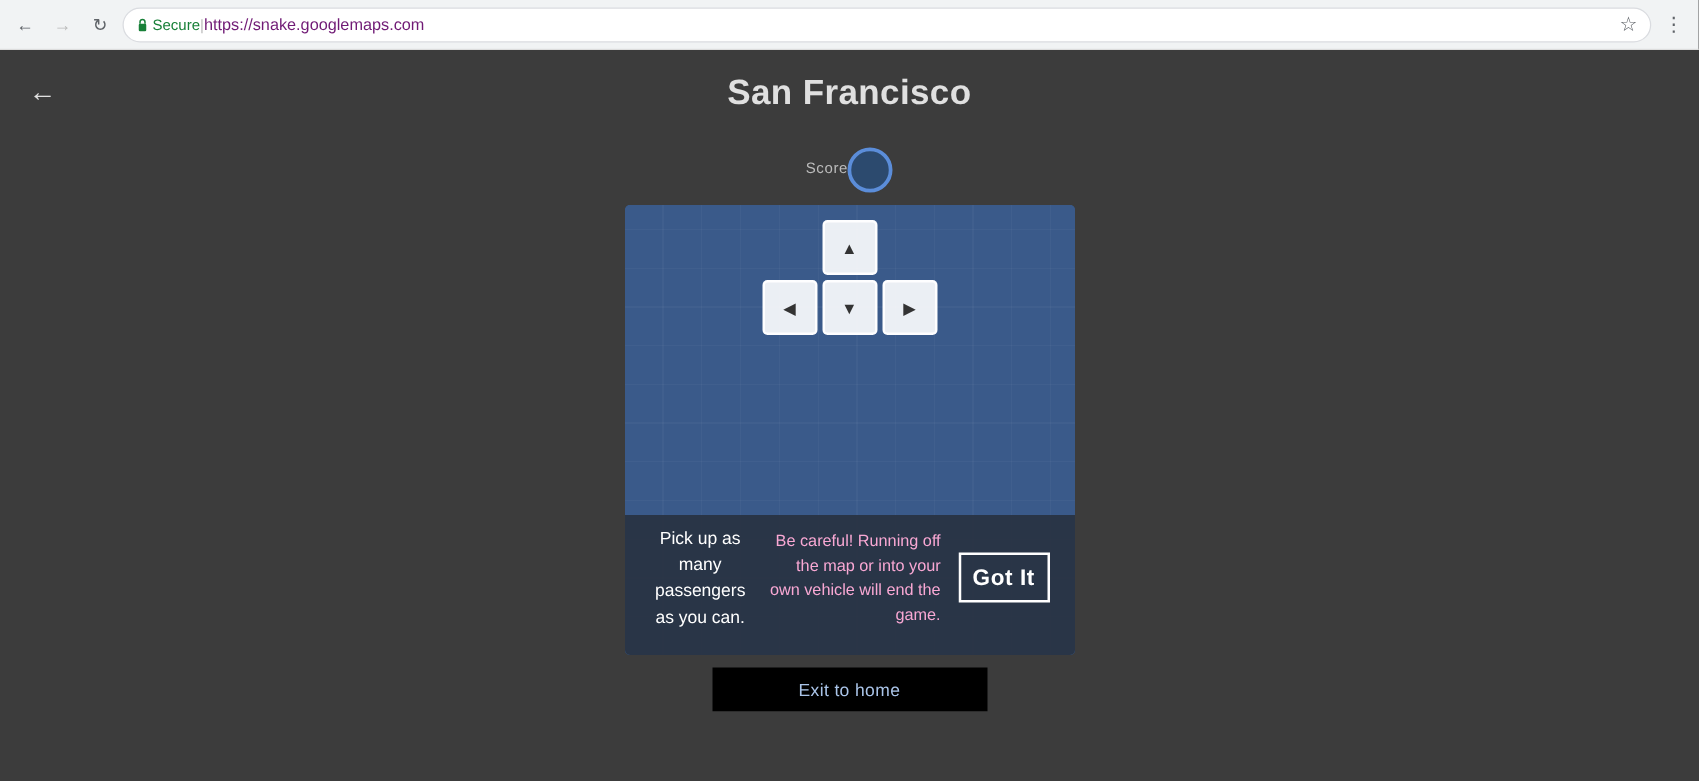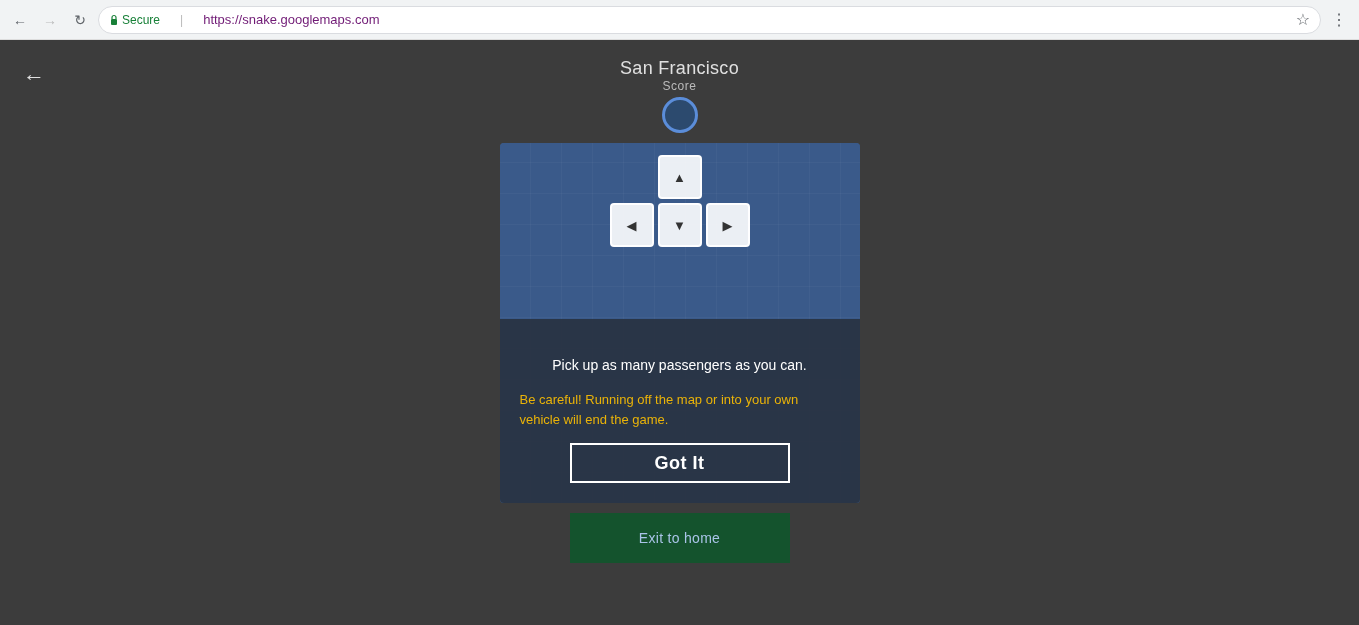--- a/index.html
+++ b/index.html
@@ -41,21 +41,21 @@
 
     .address-bar {
       flex: 1;
       height: 28px;
       background: white;
       border-radius: 14px;
       border: 1px solid #dadce0;
       display: flex;
       align-items: center;
       padding: 0 10px;
-      gap: 20px;
+      gap: 0;
       font-size: 13px;
       color: #333;
     }
 
     .secure-badge {
       color: #188038;
       font-size: 12px;
       display: flex;
       align-items: center;
       gap: 3px;
@@ -114,32 +114,32 @@
       display: flex;
       align-items: center;
       justify-content: center;
       width: 36px;
       height: 36px;
     }
 
     
     .city-title {
       margin-top: 18px;
-      font-size: 18px;
+      font-size: 28px;
       color: #e0e0e0;
-      font-weight: 400;
+      font-weight: 700;
       letter-spacing: 0.3px;
     }
 
     
     .score-section {
       display: flex;
-      flex-direction: column;
-      align-items: center;
-      margin-top: 0;
+      flex-direction: row;
+      align-items: center;
+      margin-top: 24px;
     }
 
     .score-label {
       font-size: 12px;
       color: #bbb;
       letter-spacing: 0.5px;
     }
 
     .score-circle {
       width: 36px;
@@ -186,38 +186,38 @@
       background-color: #3a5a8a;
     }
 
     
     .overlay-panel {
       position: absolute;
       bottom: 0;
       left: 0;
       right: 0;
       background: rgba(40, 50, 65, 0.92);
-      padding: 36px 20px 20px;
-      display: flex;
-      flex-direction: column;
+      padding: 8px 20px 20px;
+      display: flex;
+      flex-direction: row;
       align-items: center;
       gap: 14px;
     }
 
     .instruction-text {
       color: white;
       font-size: 14px;
       text-align: center;
       line-height: 1.5;
     }
 
     .warning-text {
-      color: #eab308;
+      color: #f9a8d4;
       font-size: 13px;
-      text-align: left;
+      text-align: right;
       line-height: 1.5;
     }
 
     .got-it-btn {
       width: 220px;
       height: 40px;
       background: transparent;
       border: 2px solid white;
       color: white;
       font-size: 18px;
@@ -253,22 +253,22 @@
       align-items: center;
       justify-content: center;
       cursor: pointer;
       color: #333;
       font-size: 13px;
     }
 
     
     .exit-btn {
       width: 220px;
-      height: 50px;
-      background: #14532d;
+      height: 35px;
+      background: #000000;
       border: none;
       color: #aac4e8;
       font-size: 14px;
       cursor: pointer;
       margin-top: 10px;
       letter-spacing: 0.3px;
     }
   </style>
 </head>
 <body>

